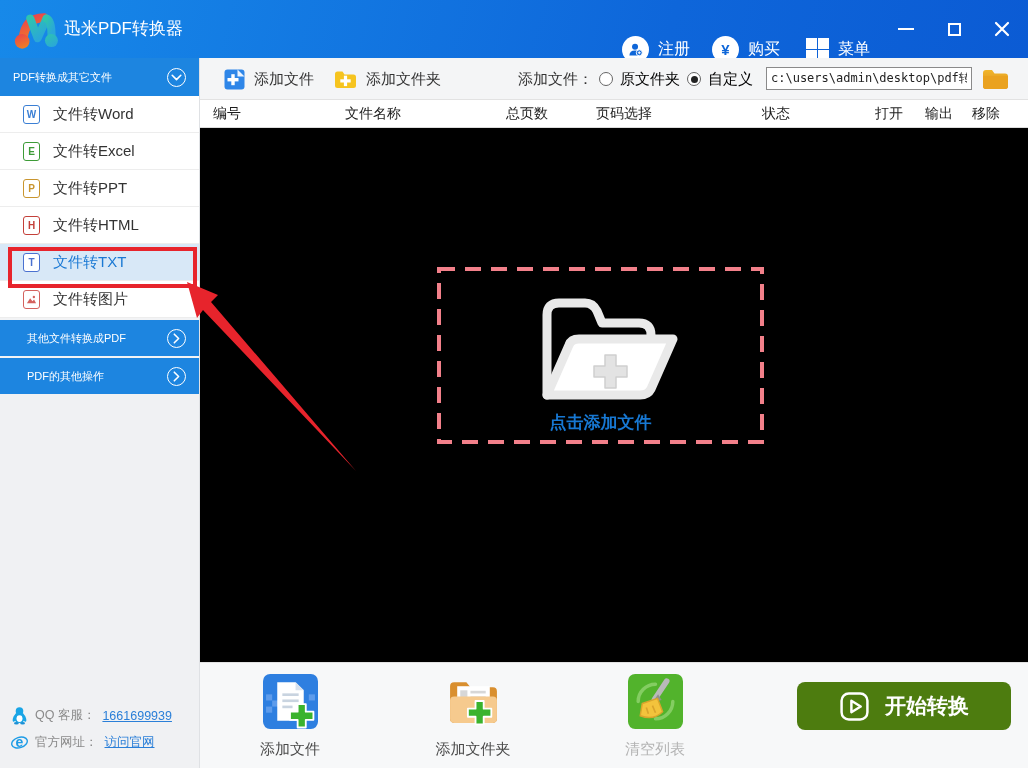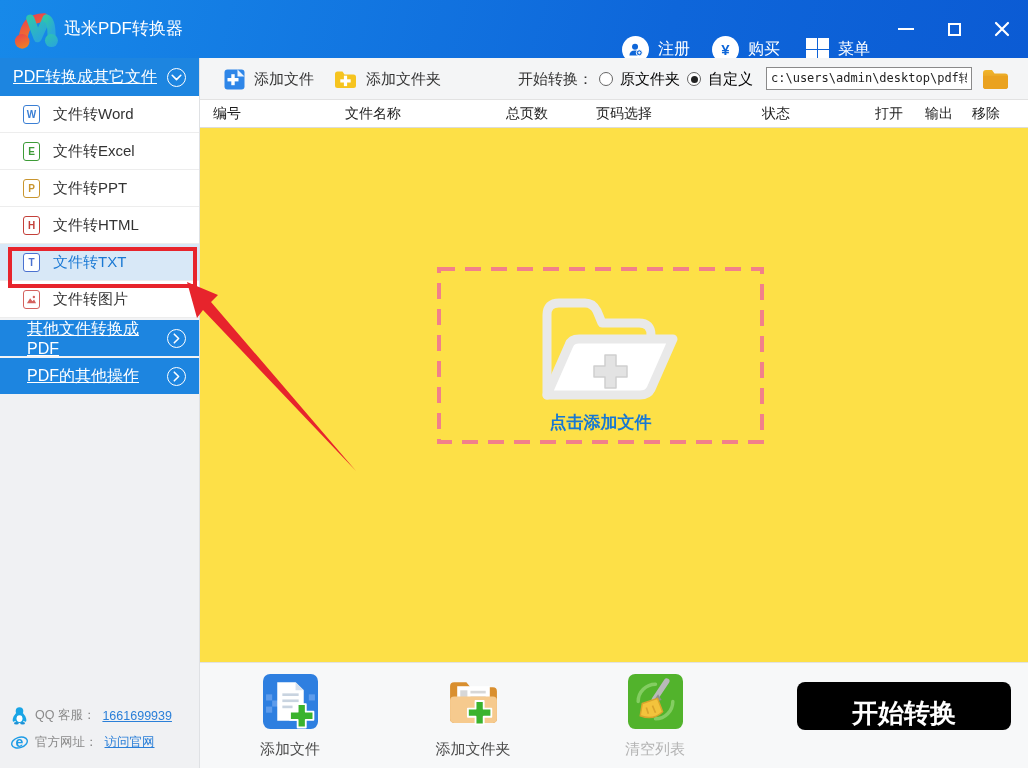--- a/index.html
+++ b/index.html
@@ -24,23 +24,23 @@
   .menu-grid span { background:#fff; }
   .win-btn { position:absolute; top:0; width:36px; height:58px; display:flex;
     align-items:center; justify-content:center; cursor:pointer; }
   .win-min { left:888px; } .win-max { left:936px; } .win-close { left:984px; }
   .glyph-min { width:16px; height:2px; background:#fff; }
   .glyph-max { width:13px; height:13px; border:2px solid #fff; }
 
   
   .sidebar { position:absolute; left:0; top:58px; width:200px; bottom:0;
     background:#f0f1f3; border-right:1px solid #dfe1e4; }
-  .side-header { height:38px; background:#1d85e0; color:#fff; font-size:16px;
+  .side-header { height:38px; background:#1d85e0; color:#fff; font-size:11px;
     display:flex; align-items:center; justify-content:space-between;
-    padding:0 13px 0 13px; cursor:pointer;text-decoration:underline; }
+    padding:0 13px 0 13px; cursor:pointer; }
   .side-header.gap { border-top:2px solid #f2f3f5;padding-left:27px; }
   .chev-circle { width:19px; height:19px; border:1.5px solid #fff; border-radius:50%;
     display:flex; align-items:center; justify-content:center; flex:0 0 auto; }
   .side-item { height:37px; background:#fff; display:flex; align-items:center;
     gap:13px; padding-left:23px; font-size:15px; color:#333;
     border-bottom:1px solid #ededed; cursor:pointer; }
   .side-item.selected { background:#d8e8f7; color:#1b79d4; }
   .doc-ic { width:17px; height:19px; border:1.5px solid; border-radius:3px;
     display:flex; align-items:center; justify-content:center;
     font-size:10px; font-weight:bold; flex:0 0 auto; background:#fff; }
@@ -72,38 +72,38 @@
     border:1px solid #8a8a8a; background:#fff; padding:0 4px;
     font-family:"DejaVu Sans Mono",monospace; font-size:12px; color:#222; }
   .folder-browse { position:absolute; left:782px; top:9px; cursor:pointer; }
 
   .table-header { position:relative; height:28px; background:#fff;
     border-bottom:1px solid #dcdcdc; font-size:14px; color:#1c1c1c; }
   .th { position:absolute; top:0; line-height:26px; }
   .th-0 { left:13px; } .th-1 { left:145px; } .th-2 { left:306px; } .th-3 { left:396px; }
   .th-4 { left:562px; } .th-5 { left:675px; } .th-6 { left:725px; } .th-7 { left:772px; }
 
-  .content { position:relative; height:534px; background:#fde047; }
+  .content { position:relative; height:534px; background:#000000; }
   .dropzone { position:absolute; left:237px; top:139px; width:327px; height:177px; cursor:pointer; }
   .dz-border { position:absolute; left:0; top:0; }
   .dz-inner { position:absolute; left:0; top:10px; width:100%; display:flex;
     flex-direction:column; align-items:center; }
   .dz-label { margin-top:2px; color:#1778d3; font-size:17px; font-weight:bold; }
 
   .bottombar { position:absolute; left:0; right:0; bottom:0; height:106px;
     background:#f7f8f9; border-top:1px solid #e2e2e2; }
   .bb-group { position:absolute; top:11px; width:92px; display:flex; flex-direction:column;
     align-items:center; gap:11px; cursor:pointer; }
   .bb-1 { left:44px; } .bb-2 { left:227px; } .bb-3 { left:409px; }
   .bb-label { font-size:15px; color:#4a4a4a; }
   .bb-label.dim { color:#b3b3b3; }
   .start-btn { position:absolute; left:597px; top:19px; width:214px; height:48px;
-    background:#000000; border-radius:8px; display:flex; align-items:center;
-    justify-content:center; gap:15px; color:#fff; font-size:26px; font-weight:bold;
-    cursor:pointer;flex-direction:column; }
+    background:#4d7c0f; border-radius:8px; display:flex; align-items:center;
+    justify-content:center; gap:15px; color:#fff; font-size:21px; font-weight:bold;
+    cursor:pointer; }
 
   
   .anno-rect { position:absolute; left:8px; top:247px; width:189px; height:41px;
     border:4px solid #e7242c; z-index:60; pointer-events:none; }
   .anno-arrow { position:absolute; left:0; top:0; z-index:59; pointer-events:none; }
 </style>
 </head>
 <body>
 
 <div class="titlebar">
@@ -263,21 +263,21 @@
     <div class="tb-btn btn-addfolder">
       <svg width="23" height="20" viewBox="0 0 23 20">
         <path d="M1,5 Q1,2.5 3.5,2.5 L8.5,2.5 L10.5,5.5 L19.5,5.5 Q22,5.5 22,8 L22,16.5 Q22,19 19.5,19
                  L3.5,19 Q1,19 1,16.5 Z" fill="#f6c41f"></path>
         <rect x="6.3" y="10.3" width="10.4" height="3.2" fill="#fff"></rect>
         <rect x="9.9" y="6.7" width="3.2" height="10.4" fill="#fff"></rect>
       </svg>
       <span>添加文件夹</span>
     </div>
 
-    <span class="out-label">开始转换：</span>
+    <span class="out-label">添加文件：</span>
 
     <div class="radio-opt radio-1">
       <span class="radio-circle"></span>
       <span>原文件夹</span>
     </div>
     <div class="radio-opt radio-2">
       <span class="radio-circle on"></span>
       <span>自定义</span>
     </div>
 

